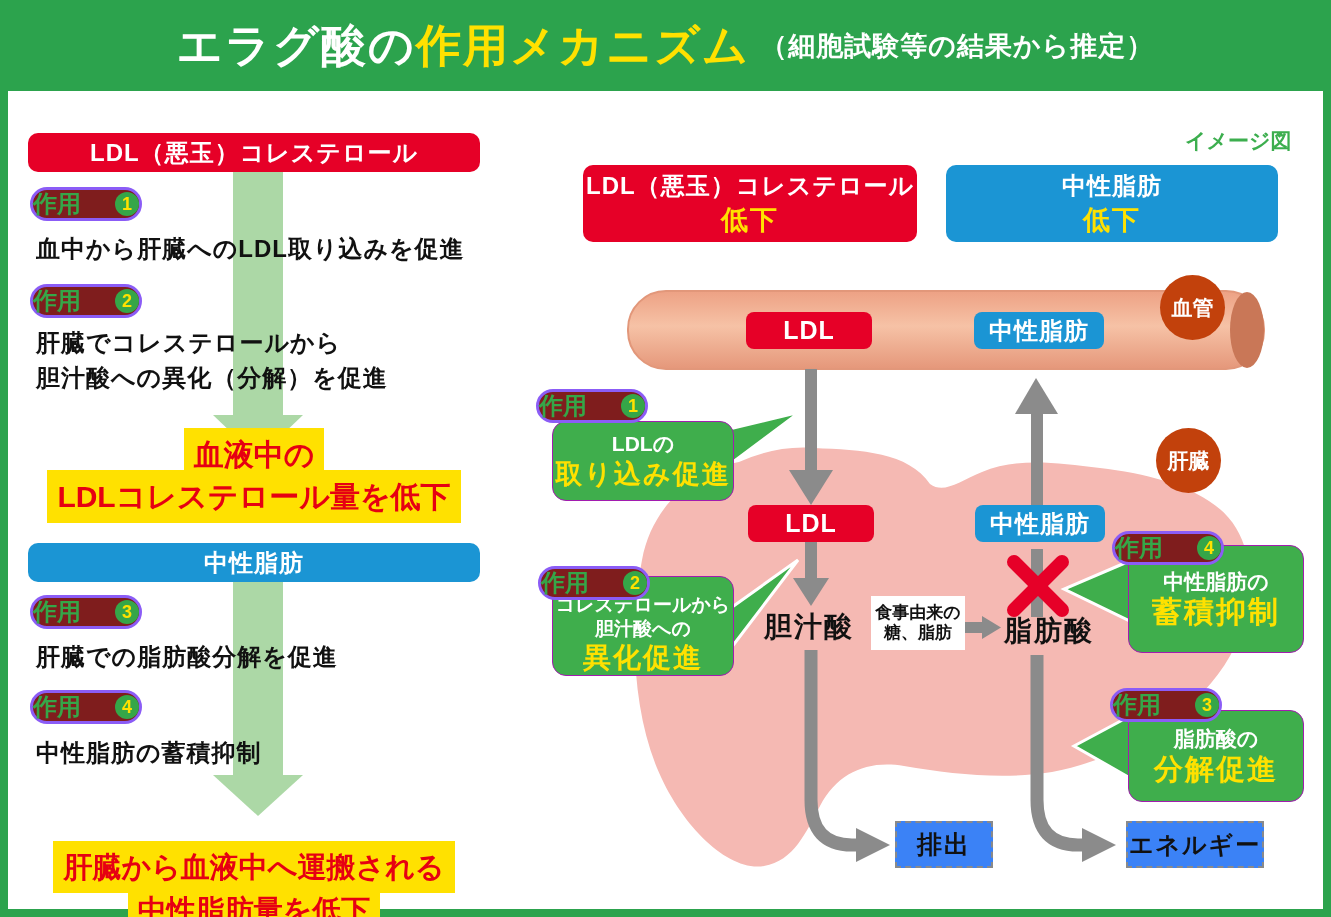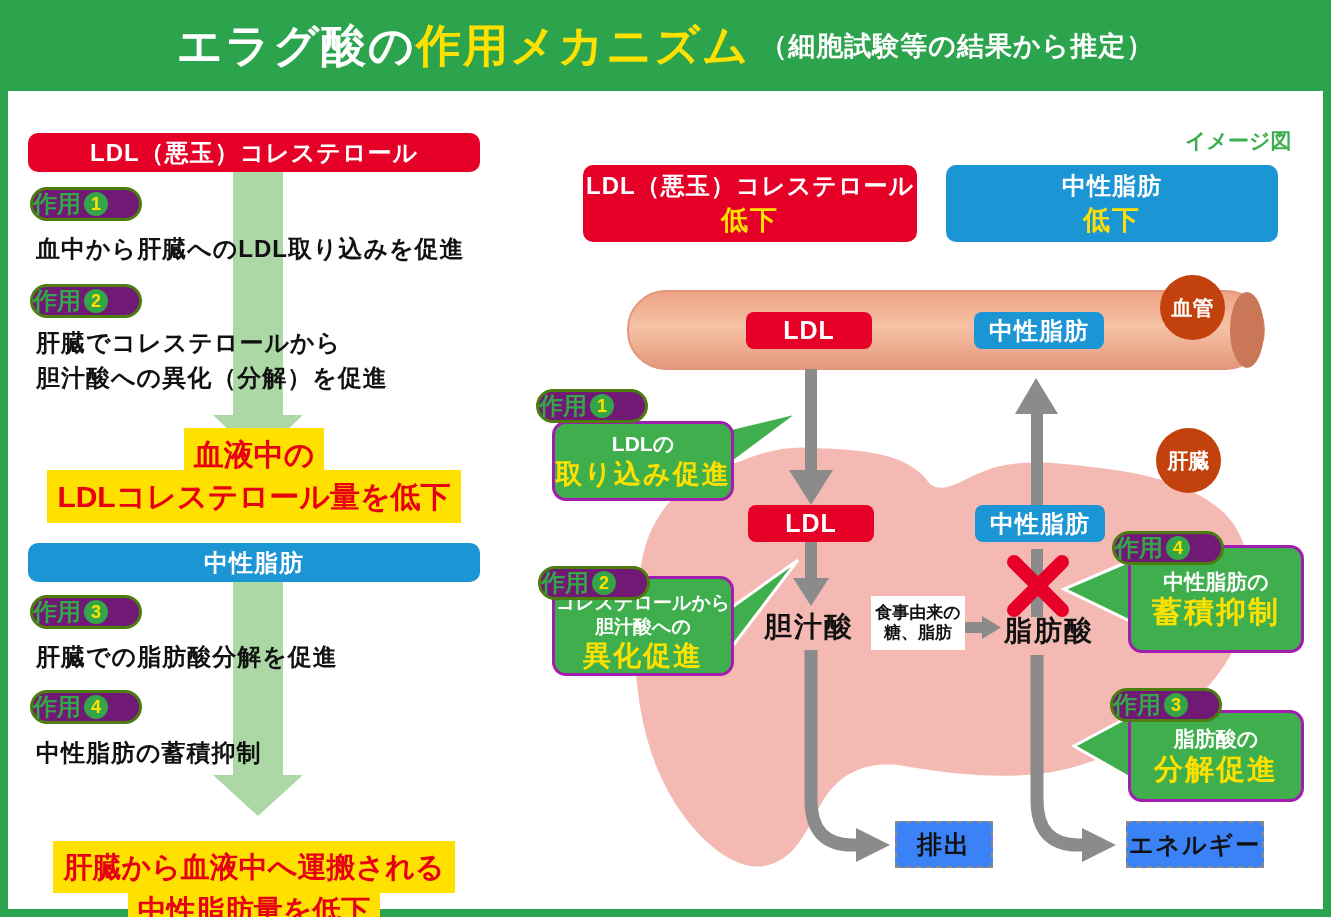--- a/index.html
+++ b/index.html
@@ -12,22 +12,22 @@
   .title-main{font-size:45px;color:#fff;letter-spacing:2px;}
   .title-accent{color:#ffe100;}
   .title-sub{font-size:27px;color:#fff;margin-left:10px;letter-spacing:1px;}
   
   .frame{background:#2ca34d;z-index:1;}
   
   .banner{width:452px;height:39px;border-radius:10px;display:flex;align-items:center;justify-content:center;color:#fff;font-size:24px;z-index:3;letter-spacing:1px;}
   .banner.red{background:#e60027;}
   .banner.blue{background:#1b95d4;}
   
-  .pill{width:112px;height:34px;background:#701a75;border:3px solid #4d7c0f;border-radius:20px;
-        display:flex;align-items:center;justify-content:flex-start;color:#35a648;font-size:24px;z-index:5;box-sizing:border-box;}
+  .pill{width:112px;height:34px;background:#7f1d1d;border:3px solid #8b5cf6;border-radius:20px;
+        display:flex;align-items:center;justify-content:space-between;color:#35a648;font-size:24px;z-index:5;box-sizing:border-box;}
   .pill .num{display:inline-block;width:24px;height:24px;border-radius:50%;background:#35a648;color:#ffe100;
         font-size:18px;line-height:24px;text-align:center;margin-left:3px;}
   .ltext{font-size:24px;color:#111;z-index:3;white-space:nowrap;letter-spacing:1px;}
   .result{width:460px;text-align:center;z-index:3;line-height:37px;}
   .hl{background:#ffe100;color:#e60012;padding:10px 10px;font-size:30px;white-space:nowrap;}
   .hl2{font-size:29px;}
   
   .rbox{width:334px;height:77px;border-radius:10px;display:flex;flex-direction:column;align-items:center;justify-content:center;z-index:3;}
   .rbox .l1{color:#fff;font-size:24px;letter-spacing:1px;}
   .rbox .l2{color:#ffe100;font-size:27px;letter-spacing:2px;}
@@ -39,21 +39,21 @@
   .tag.red{background:#e60027;width:126px;}
   .tag.blue{background:#1b95d4;width:130px;}
   .gcircle{width:65px;height:65px;border-radius:50%;background:#c2410c;display:flex;align-items:center;justify-content:center;
            color:#fff;font-size:21px;z-index:4;}
   .blabel{font-size:28px;color:#111;z-index:4;white-space:nowrap;letter-spacing:2px;}
   .dietbox{width:94px;height:54px;background:#fff;display:flex;flex-direction:column;align-items:center;justify-content:center;
            font-size:17px;color:#111;z-index:4;line-height:20px;}
   .dash{height:47px;background:#3b82f6;border:2px dashed #8a8a8a;display:flex;align-items:center;justify-content:center;
         color:#111;font-size:24px;z-index:4;box-sizing:border-box;letter-spacing:2px;}
   
-  .bubble{background:#3fae4c;border:3px solid #a21caf;border-radius:14px;display:flex;flex-direction:column;
+  .bubble{background:#3fae4c;border:1px solid #a21caf;border-radius:14px;display:flex;flex-direction:column;
           align-items:center;justify-content:center;z-index:4;box-sizing:border-box;text-align:center;}
   .bubble .w1{color:#fff;font-size:21px;line-height:26px;}
   .bubble .w2{color:#fff;font-size:19px;line-height:24px;}
   .bubble .y1{color:#ffe100;font-size:28px;line-height:34px;letter-spacing:2px;}
 </style>
 </head>
 <body>
 
 <div class="page">
 

